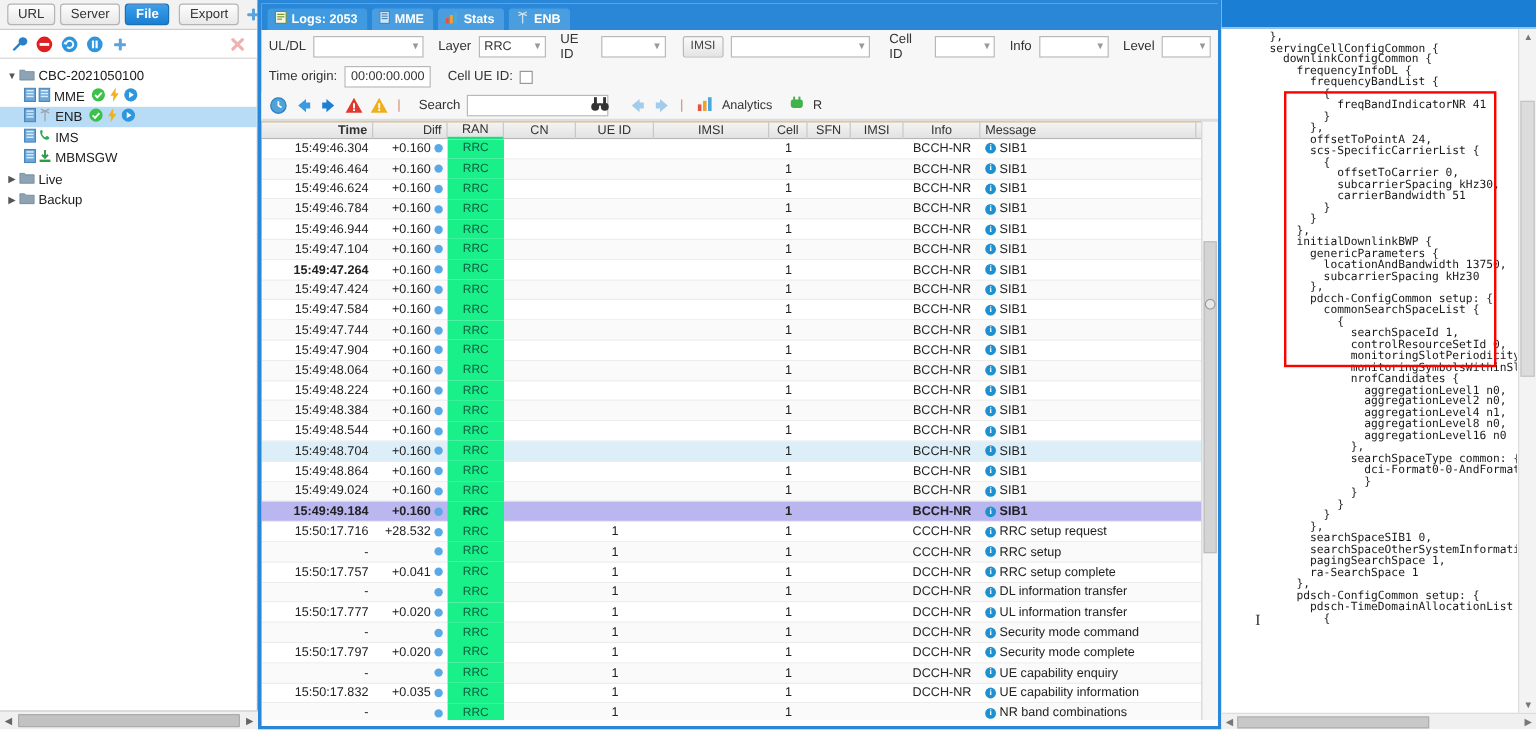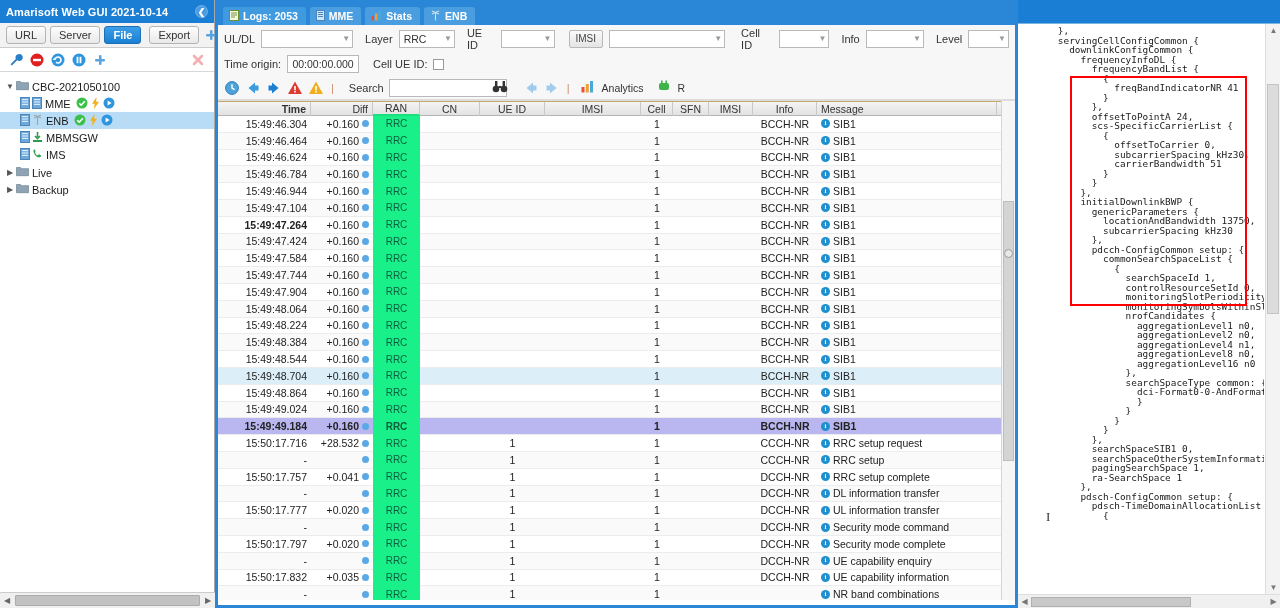--- a/index.html
+++ b/index.html
@@ -127,24 +127,20 @@
              font-size: 12.5px; line-height: 19px; padding: 6px 10px 7px 14px;
              font-family:"DejaVu Sans", sans-serif; z-index: 50; white-space: pre-line;}
   .icursor { position:absolute; color:#333; font-size:13px; font-family:"Liberation Serif",serif; z-index:40;}
 </style>
 </head>
 <body>
 
 <div id="app">
 
   <div class="sidebar">
-    <div class="sb-title">
-      <span class="t">Amarisoft Web GUI 2021-10-14</span>
-      <span class="collapse-btn">❮</span>
-    </div>
 
     <div class="sb-row1">
       <button class="btn">URL</button>
       <button class="btn">Server</button>
       <button class="btn active">File</button>
       <span class="spacer"></span>
       <button class="btn">Export</button>
       <span class="ibtn">
         <svg width="16" height="16" viewBox="0 0 16 16">
             <g fill="#5ba3dd">
@@ -299,44 +295,44 @@
               <rect x="0.5" y="0.5" width="9" height="11" fill="#6fa8d8" stroke="#4b86ba"></rect>
               <g fill="#d6ecff">
                 <rect x="2" y="2" width="6" height="1.2"></rect>
                 <rect x="2" y="4.4" width="6" height="1.2"></rect>
                 <rect x="2" y="6.8" width="6" height="1.2"></rect>
               </g>
             </svg>
         </span>
         <span style="margin-left:2px">
           <svg width="11" height="12" viewBox="0 0 11 12">
-              <path d="M5.5 1v5M3 5l2.5 2.5L8 5" stroke="#2e9b4a" stroke-width="1.6" fill="none"></path>
-              <rect x="1" y="9" width="9" height="2" fill="#2e9b4a"></rect>
-            </svg>
-        </span>
-        <span class="tlabel">MBMSGW</span>
+              <path d="M2 1.5c1.2-.6 2 1.4 1.3 2.2-.7.8.9 3.3 2 3.6.9.3 1.2-1.4 2.3-.8 1.1.6 1.8 1.3 1.4 2-.5.9-3 1.7-5.3-.8C1.4 5.2 1 2.2 2 1.5z" fill="#2fa84f"></path>
+            </svg>
+        </span>
+        <span class="tlabel">IMS</span>
       </div>
 
       <div class="tnode indent1">
         <span>
           <svg width="10" height="12" viewBox="0 0 10 12">
               <rect x="0.5" y="0.5" width="9" height="11" fill="#6fa8d8" stroke="#4b86ba"></rect>
               <g fill="#d6ecff">
                 <rect x="2" y="2" width="6" height="1.2"></rect>
                 <rect x="2" y="4.4" width="6" height="1.2"></rect>
                 <rect x="2" y="6.8" width="6" height="1.2"></rect>
               </g>
             </svg>
         </span>
         <span style="margin-left:2px">
           <svg width="11" height="12" viewBox="0 0 11 12">
-              <path d="M2 1.5c1.2-.6 2 1.4 1.3 2.2-.7.8.9 3.3 2 3.6.9.3 1.2-1.4 2.3-.8 1.1.6 1.8 1.3 1.4 2-.5.9-3 1.7-5.3-.8C1.4 5.2 1 2.2 2 1.5z" fill="#2fa84f"></path>
-            </svg>
-        </span>
-        <span class="tlabel">IMS</span>
+              <path d="M5.5 1v5M3 5l2.5 2.5L8 5" stroke="#2e9b4a" stroke-width="1.6" fill="none"></path>
+              <rect x="1" y="9" width="9" height="2" fill="#2e9b4a"></rect>
+            </svg>
+        </span>
+        <span class="tlabel">MBMSGW</span>
       </div>
 
       <div class="tnode" style="margin-top:1px">
         <span class="tw">▶</span>
         <span>
           <svg width="13" height="11" viewBox="0 0 13 11">
               <path d="M0.5 1.5h4l1 1.2h7v7H0.5z" fill="#8ea4b4" stroke="#6d8494" stroke-width="0.7"></path>
             </svg>
         </span>
         <span class="tlabel">Live</span>

